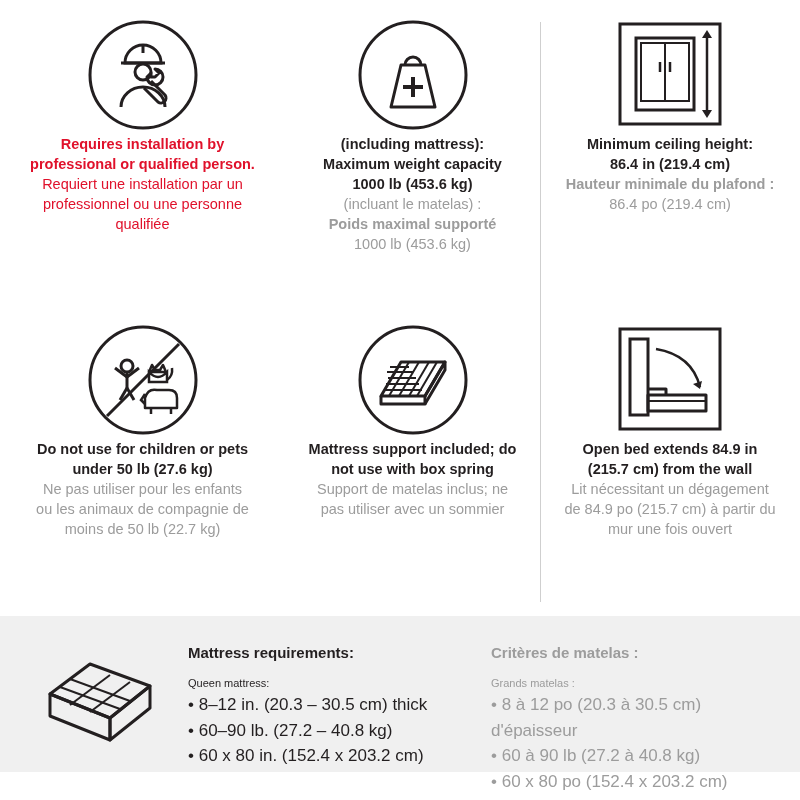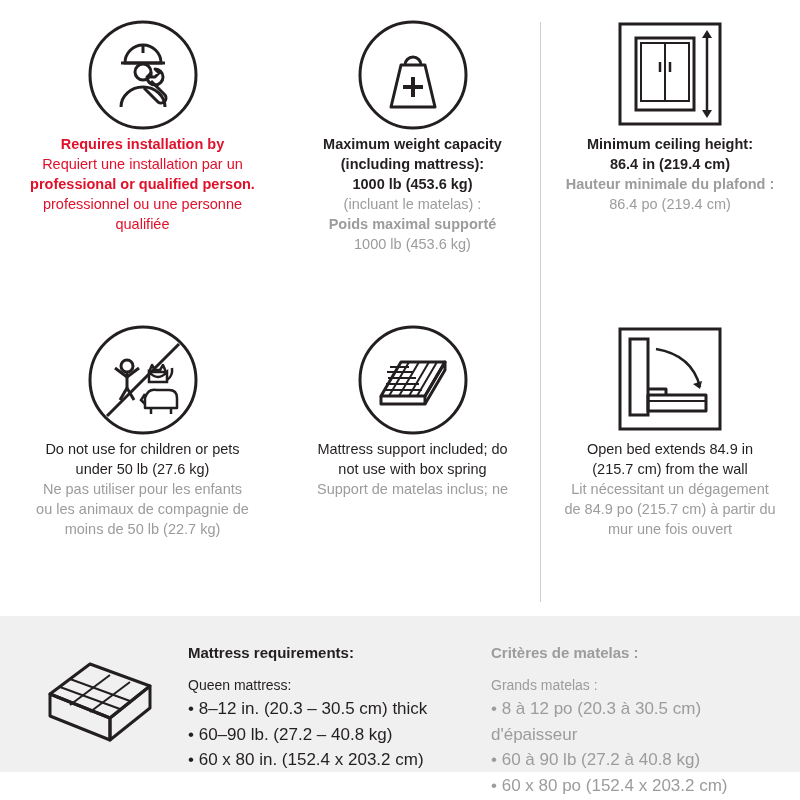--- a/index.html
+++ b/index.html
@@ -57,21 +57,21 @@
   }
   .caption .en {
     font-weight: bold;
     color: #231f20;
   }
   .caption .fr {
     color: #9c9c9c;
     font-weight: normal;
   }
   .caption .en.light {
-    font-weight: normal;
+    font-weight: bold;
   }
   .caption .red {
     color: #e0112b;
   }
   .caption .red.bold {
     font-weight: bold;
   }
   .caption .red.light {
     font-weight: normal;
   }
@@ -112,21 +112,21 @@
   }
   .bottom-col.en { color: #231f20; padding-left: 14px;}
   .bottom-col.fr { color: #9c9c9c; padding-left: 10px;}
   .bottom-title {
     font-weight: bold;
     font-size: 15px;
     margin-bottom: 16px;
   }
   .bottom-col.fr .bottom-title { font-weight: bold; }
   .bottom-sub {
-    font-size: 14px;
+    font-size: 11px;
     margin-bottom: 3px;
   }
   .bottom-line {
     font-size: 17px;
     line-height: 1.5;
   }
 
   svg { display: block; }
 </style>
 </head>
@@ -150,43 +150,43 @@
           <circle cx="56" cy="53" r="8" fill="none" stroke="#231f20" stroke-width="3"></circle>
 
           <path d="M34 88 a22 20 0 0 1 44 0" fill="none" stroke="#231f20" stroke-width="3"></path>
 
           <path d="M64 62 l14 14 a5 5 0 0 1 -7 7 l-14 -14" fill="none" stroke="#231f20" stroke-width="3" stroke-linejoin="round"></path>
           <path d="M60 58 a8 8 0 1 0 8 -8 l4 4 -4 4 -4 0 0 -4 z" fill="none" stroke="#231f20" stroke-width="3" stroke-linejoin="round"></path>
         </svg>
       </div>
       <div class="caption">
         <div class="red bold">Requires installation by</div>
+        <div class="red bold">professional or qualified person.</div>
         <div class="red light">Requiert une installation par un</div>
-        <div class="red bold">professional or qualified person.</div>
         <div class="red light">professionnel ou une personne</div>
         <div class="red light">qualifiée</div>
       </div>
     </div>
 
     <div class="cell">
       <div class="icon-box">
         <svg width="112" height="112" viewBox="0 0 112 112">
           <circle cx="56" cy="56" r="53" fill="none" stroke="#231f20" stroke-width="3"></circle>
 
           <path d="M48 46 a8 8 0 0 1 16 0" fill="none" stroke="#231f20" stroke-width="3"></path>
 
           <path d="M44 46 L68 46 L78 88 L34 88 Z" fill="none" stroke="#231f20" stroke-width="3" stroke-linejoin="round"></path>
 
           <line x1="56" y1="58" x2="56" y2="78" stroke="#231f20" stroke-width="4"></line>
           <line x1="46" y1="68" x2="66" y2="68" stroke="#231f20" stroke-width="4"></line>
         </svg>
       </div>
       <div class="caption">
+        <div class="en">(including mattress):</div>
         <div class="en">Maximum weight capacity</div>
-        <div class="en">(including mattress):</div>
         <div class="en">1000 lb (453.6 kg)</div>
         <div class="fr">(incluant le matelas) :</div>
         <div class="fr" style="font-weight:bold">Poids maximal supporté</div>
         <div class="fr">1000 lb (453.6 kg)</div>
       </div>
     </div>
 
     <div class="cell">
       <div class="icon-box">
         <svg width="124" height="118" viewBox="0 0 124 118">
@@ -259,20 +259,21 @@
           <line x1="52" y1="38" x2="32" y2="72" stroke="#231f20" stroke-width="2"></line>
           <line x1="62" y1="38" x2="42" y2="72" stroke="#231f20" stroke-width="2"></line>
           <line x1="72" y1="38" x2="52" y2="72" stroke="#231f20" stroke-width="2"></line>
           <line x1="80" y1="38" x2="60" y2="72" stroke="#231f20" stroke-width="2"></line>
         </svg>
       </div>
       <div class="caption">
         <div class="en light">Mattress support included; do</div>
         <div class="en light">not use with box spring</div>
         <div class="fr">Support de matelas inclus; ne</div>
+        <div class="fr">pas utiliser avec un sommier</div>
       </div>
     </div>
 
     <div class="cell">
       <div class="icon-box">
         <svg width="124" height="118" viewBox="0 0 124 118">
           <rect x="12" y="8" width="100" height="100" fill="none" stroke="#231f20" stroke-width="3"></rect>
 
           <rect x="22" y="18" width="18" height="76" fill="none" stroke="#231f20" stroke-width="3"></rect>
 

